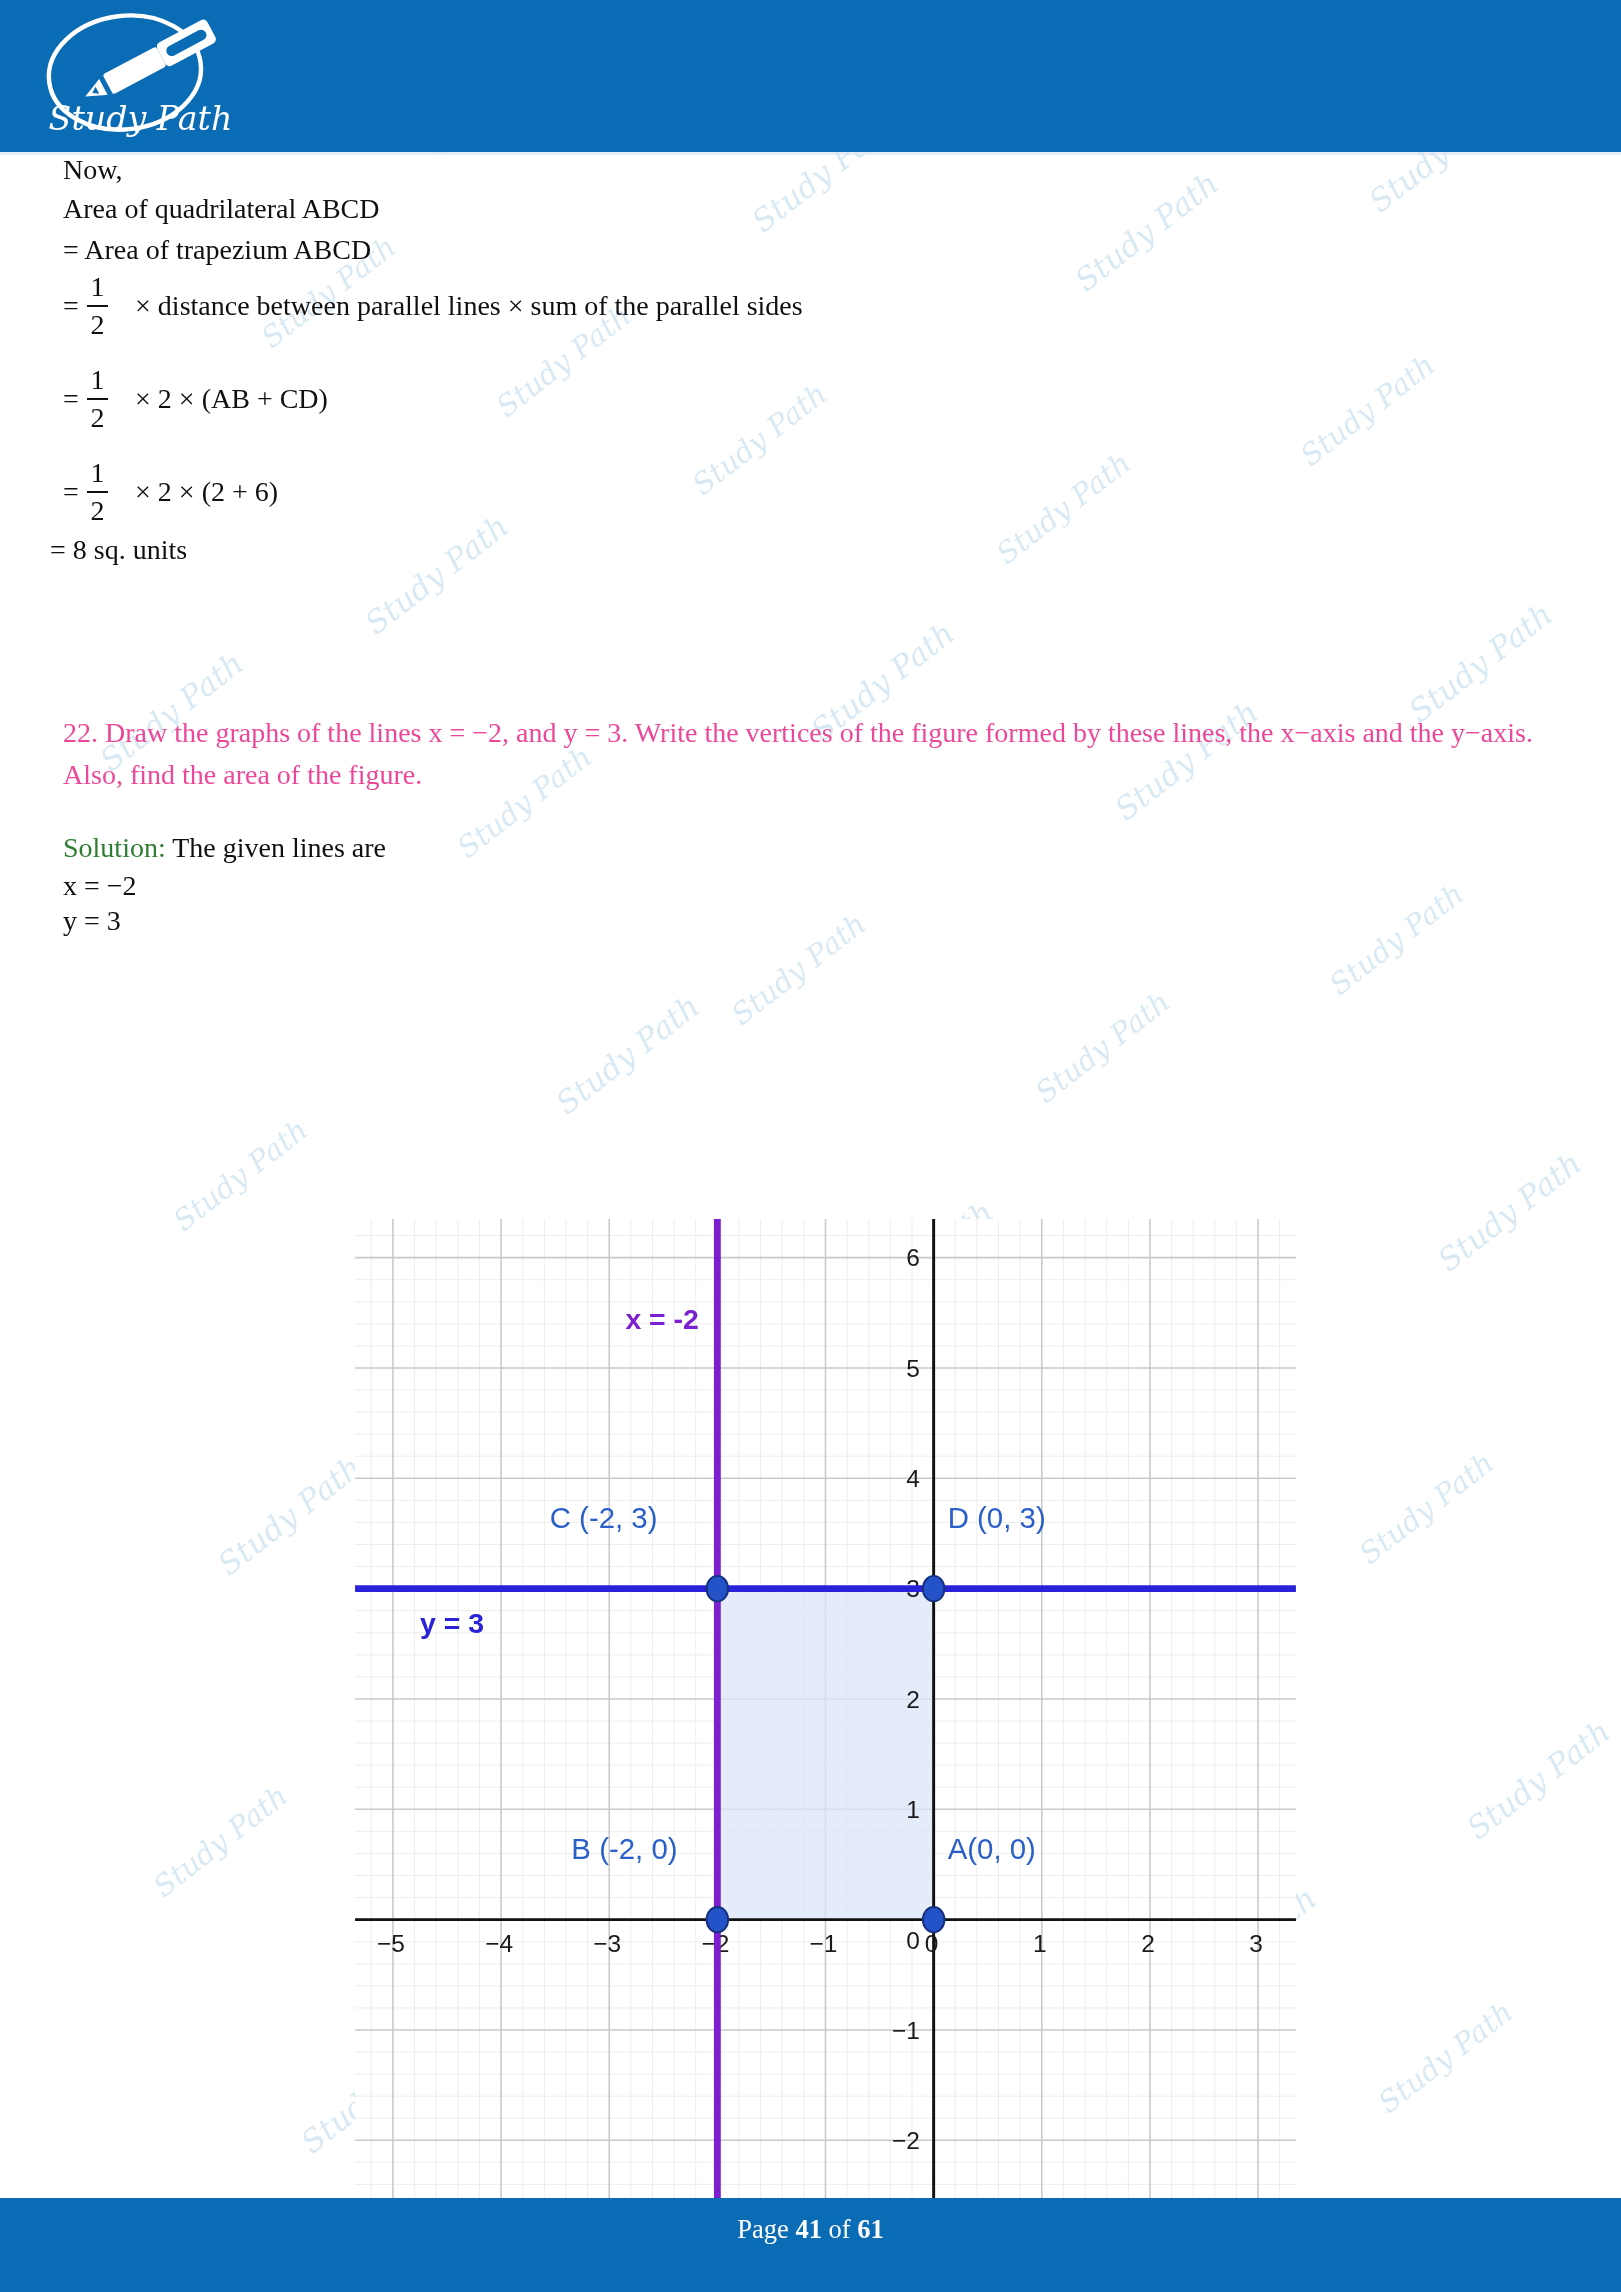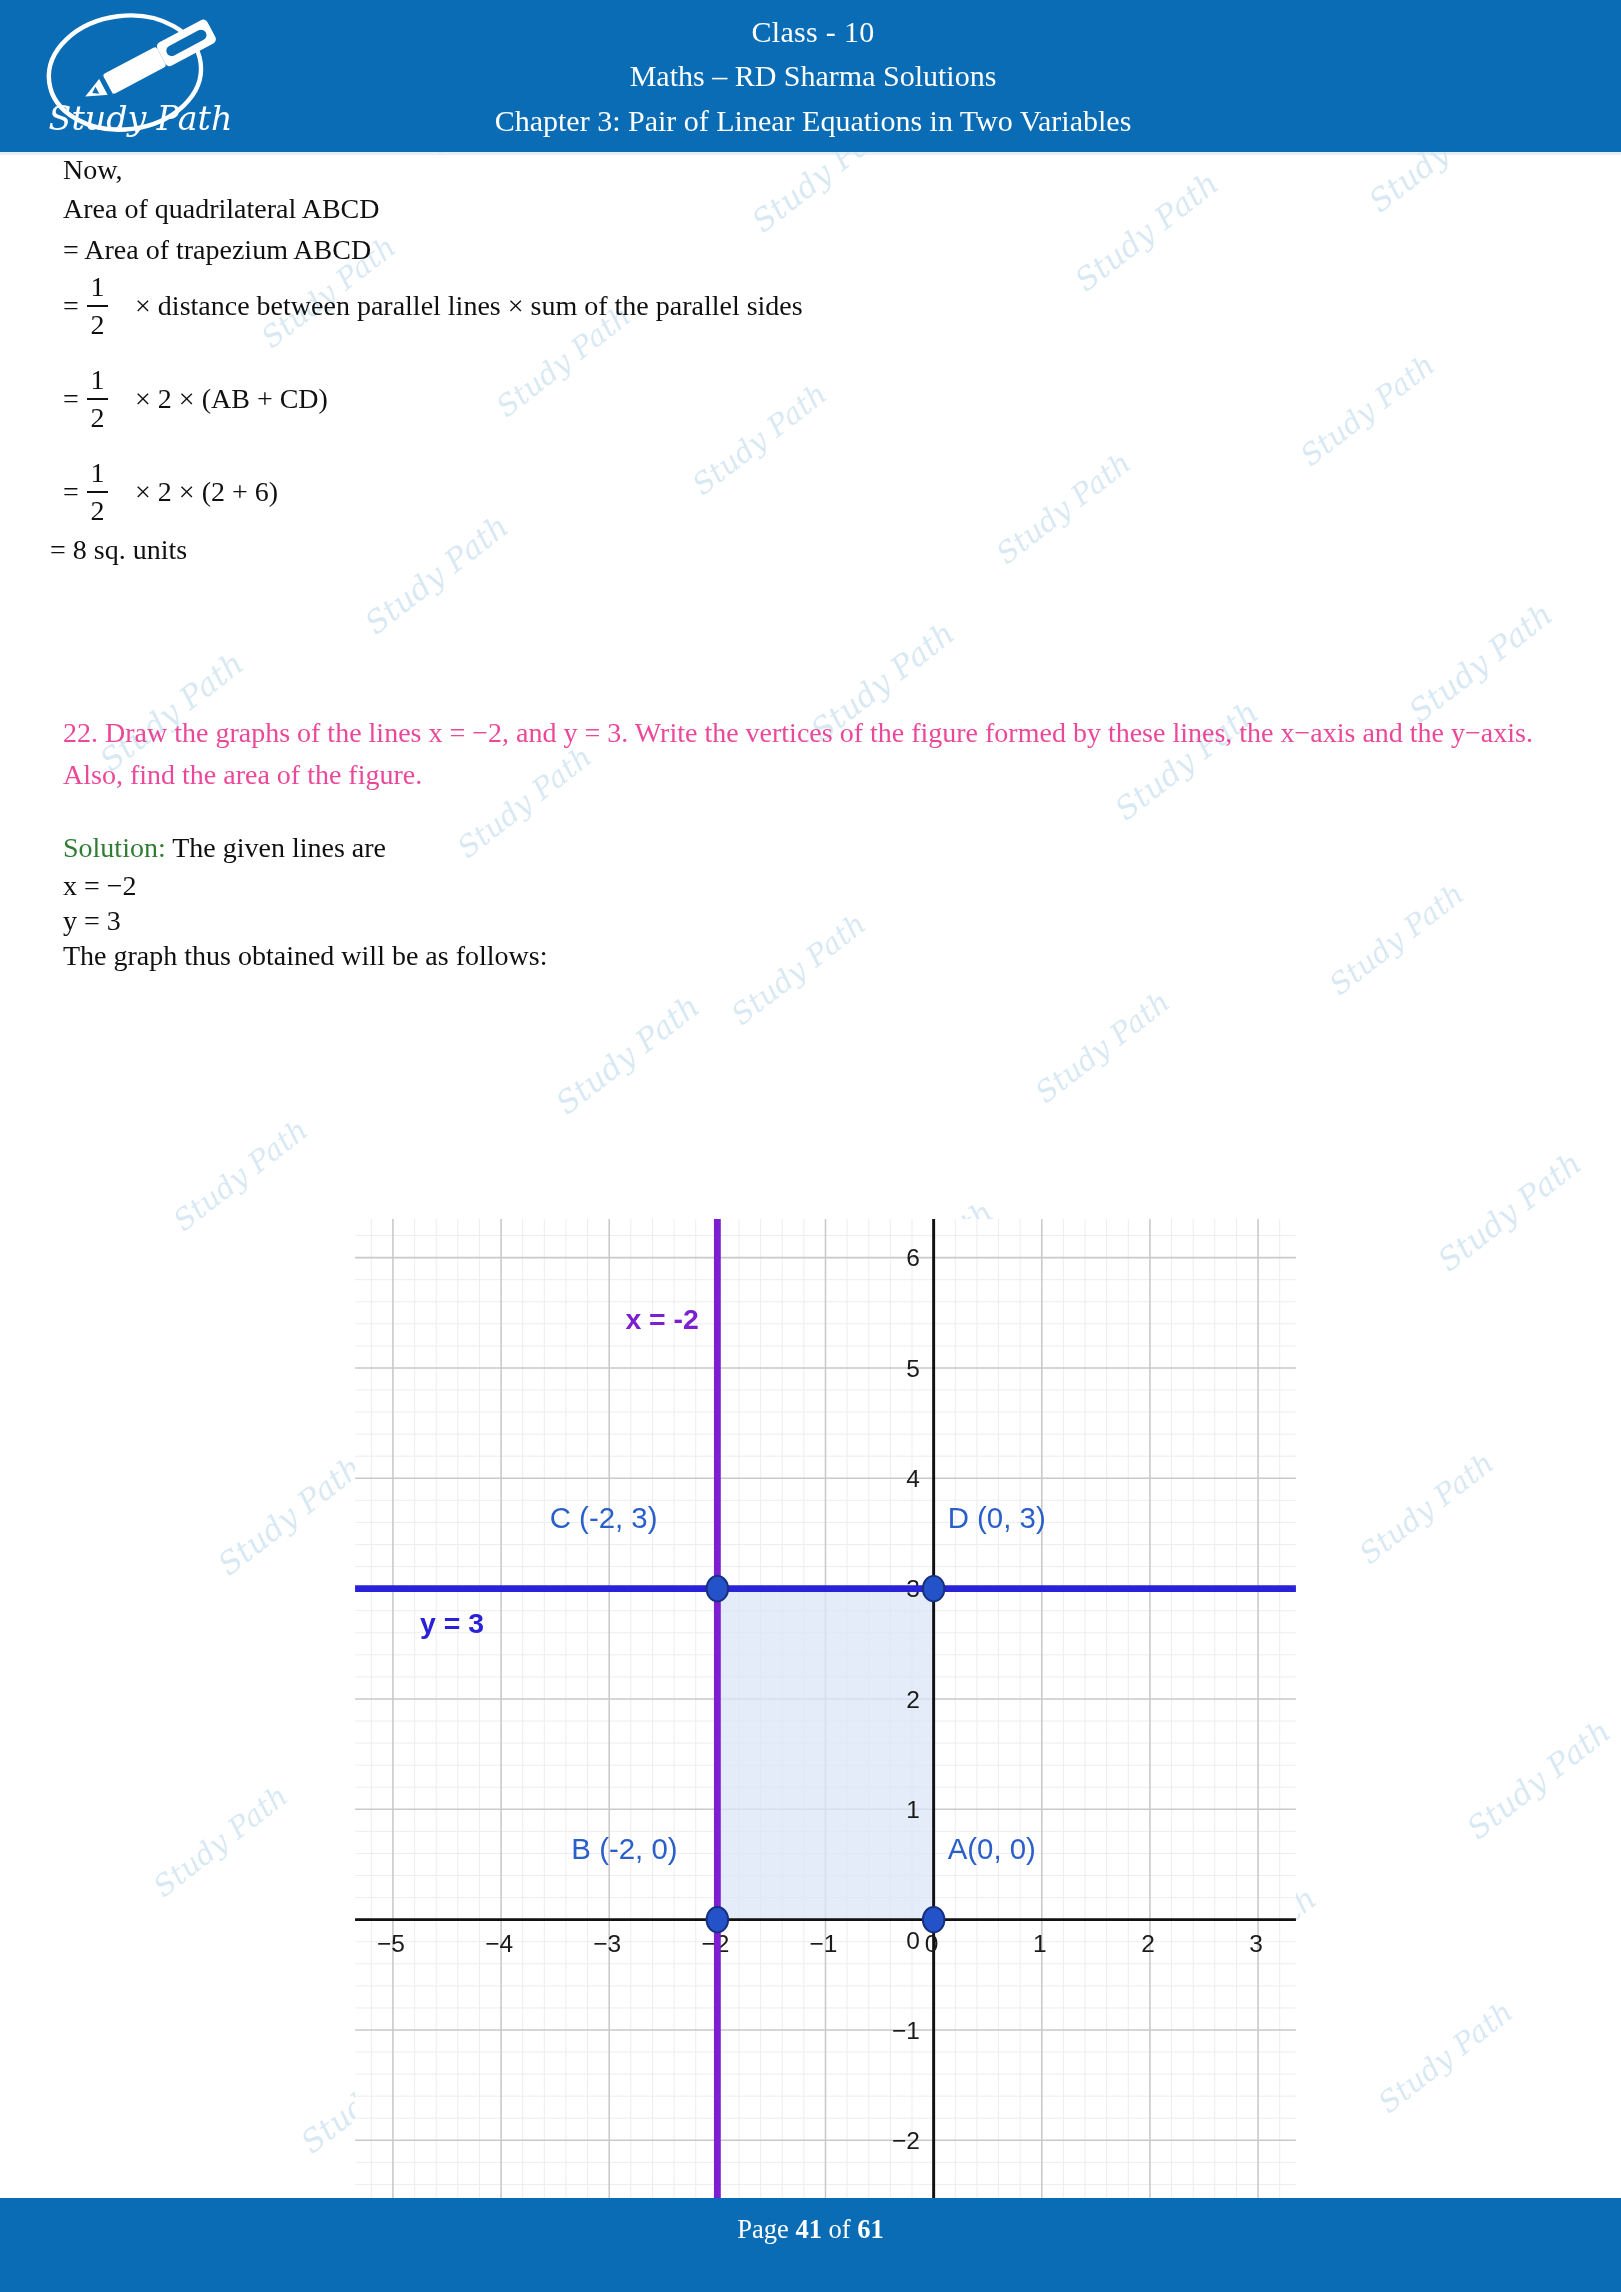--- a/index.html
+++ b/index.html
@@ -175,25 +175,20 @@
         <rect x="78" y="52" width="62" height="23" rx="3" fill="#ffffff"></rect>
         <rect x="140" y="50" width="58" height="27" rx="5" fill="#ffffff"></rect>
         <path d="M152 58 h34 a3 3 0 0 1 0 11 h-34 a5 5 0 0 1 0 -11 z" fill="#0a6cb5"></path>
         <path d="M78 52 L52 63.5 L78 75 Z" fill="#ffffff"></path>
         <path d="M66 59.5 L60 63.5 L66 67.5 Z" fill="#0a6cb5"></path>
         <rect x="73" y="52" width="5" height="23" fill="#0a6cb5"></rect>
       </g>
 
       <text x="22" y="125" font-family="DejaVu Serif, serif" font-style="italic" font-size="34" fill="#ffffff">Study Path</text>
     </svg>
-  </div>
-  <div class="header-titles">
-    <div class="hdr-line1">Class - 10</div>
-    <div class="hdr-line2">Maths – RD Sharma Solutions</div>
-    <div class="hdr-line3">Chapter 3: Pair of Linear Equations in Two Variables</div>
   </div>
 </div>
 <div class="hdr-rule"></div>
 
 <div class="wm-layer" id="wm-layer">
     <div class="wm" style="left: 93px; top: 598px; font-size: 31px; transform: rotate(-38deg);">Study Path</div>
     <div class="wm" style="left: 167px; top: 1059px; font-size: 29px; transform: rotate(-38deg);">Study Path</div>
     <div class="wm" style="left: 211px; top: 1402px; font-size: 31px; transform: rotate(-38deg);">Study Path</div>
     <div class="wm" style="left: 147px; top: 1725px; font-size: 29px; transform: rotate(-38deg);">Study Path</div>
     <div class="wm" style="left: 421px; top: -19.6px; font-size: 31px; transform: rotate(-38deg);">Study Path</div>
@@ -277,21 +272,20 @@
 
   <div class="para" style="left:63px; top:674px;">
     <span class="soln-label">Solution:</span>
     <span>The given lines are</span>
   </div>
 
   <div class="para" style="left:63px; top:712px;">x = −2</div>
 
   <div class="para" style="left:63px; top:747px;">y = 3</div>
 
-  <div class="para" style="left:63px; top:782px;">The graph thus obtained will be as follows:</div>
 
 </div>
 
 <div class="graph-wrap">
   <svg id="graph-svg" width="941" height="982" viewBox="0 0 960 1002" xmlns="http://www.w3.org/2000/svg">
       <rect x="0" y="0" width="960" height="1002" fill="#ffffff"></rect>
       <line x1="16.55172413793098" y1="0" x2="16.55172413793098" y2="1002" stroke="#ededed" stroke-width="1"></line>
       <line x1="60.68965517241377" y1="0" x2="60.68965517241377" y2="1002" stroke="#ededed" stroke-width="1"></line>
       <line x1="82.75862068965517" y1="0" x2="82.75862068965517" y2="1002" stroke="#ededed" stroke-width="1"></line>
       <line x1="104.82758620689658" y1="0" x2="104.82758620689658" y2="1002" stroke="#ededed" stroke-width="1"></line>

